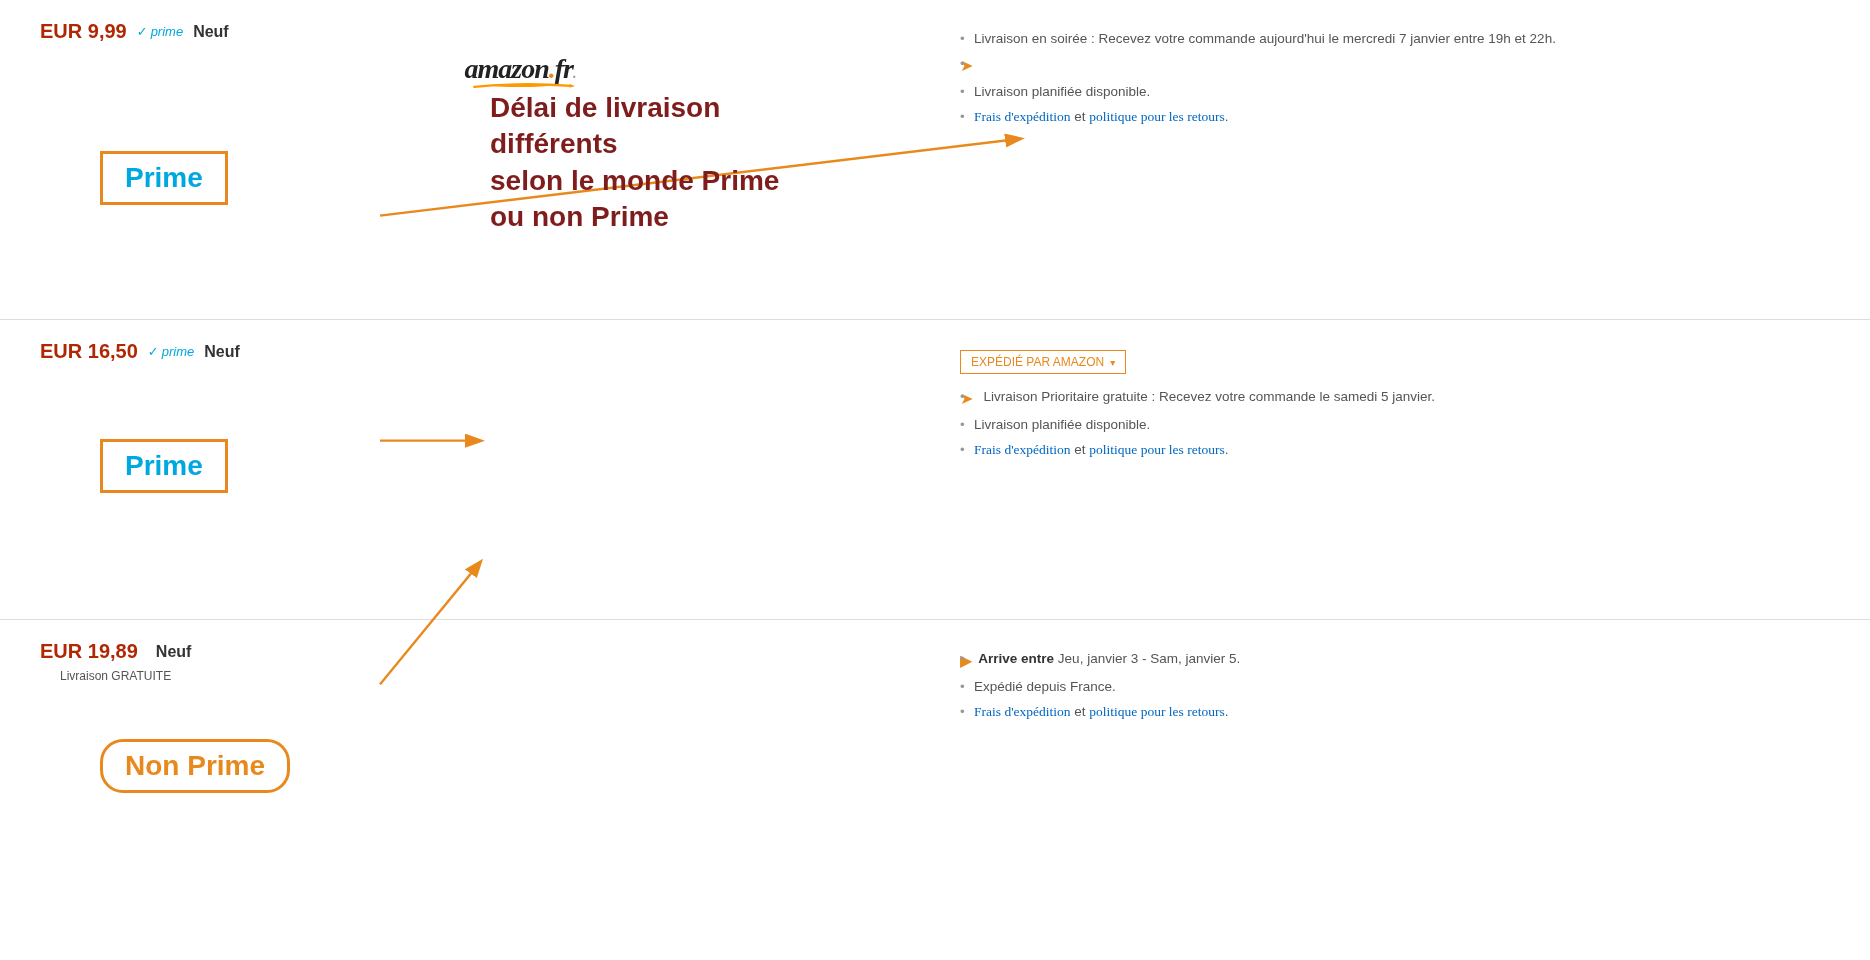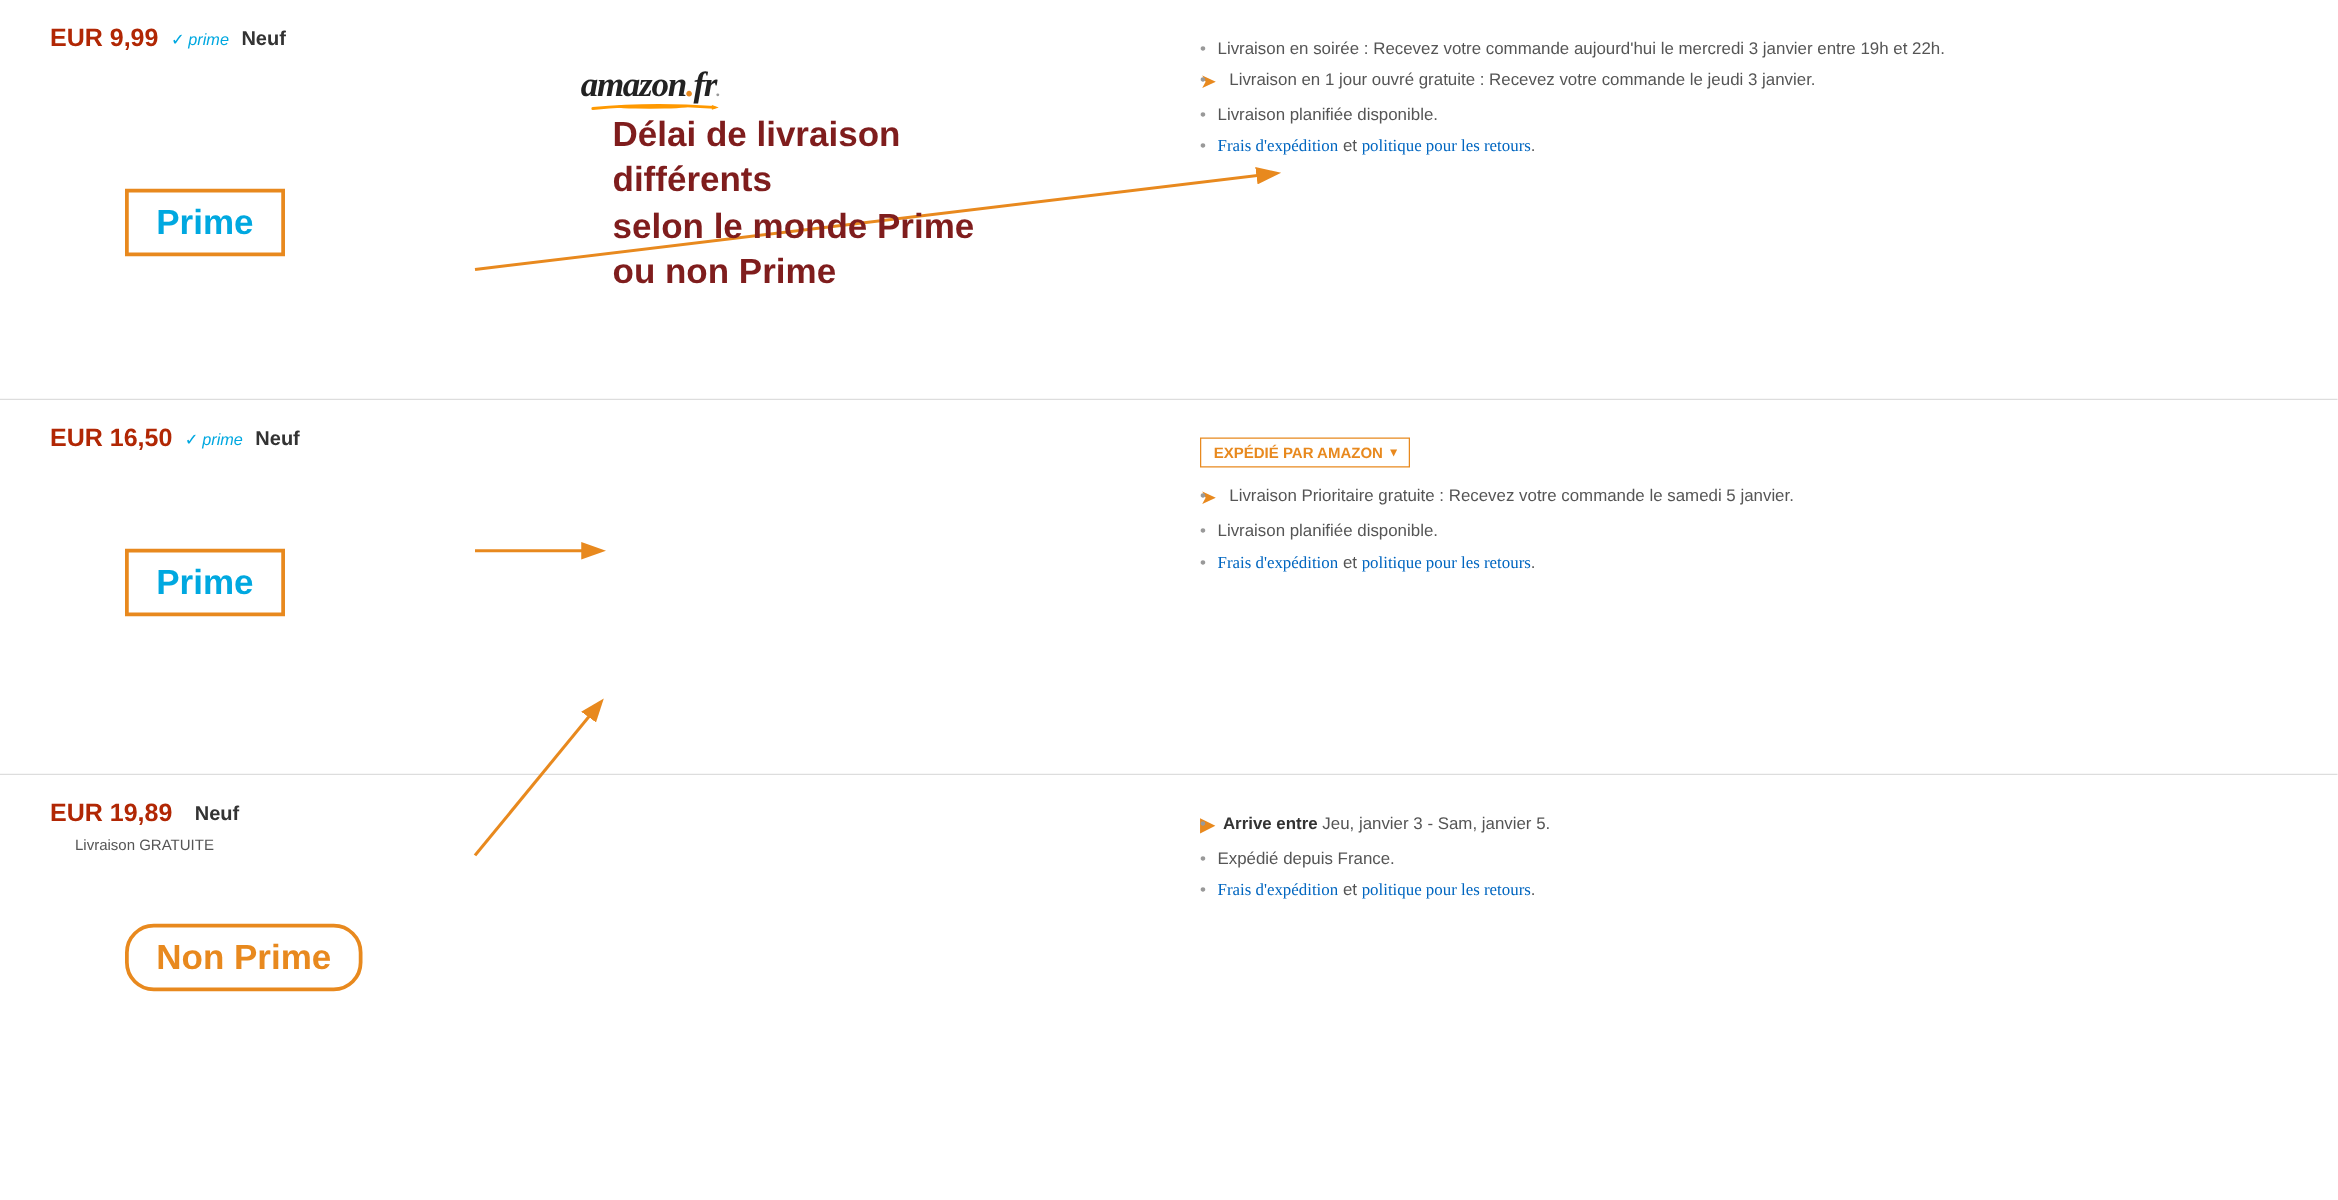--- a/index.html
+++ b/index.html
@@ -177,21 +177,21 @@
       line-height: 1.4;
     }
 
     
     .expedie-badge {
       display: inline-flex;
       align-items: center;
       border: 1px solid #E8891E;
       color: #E8891E;
       font-size: 12px;
-      font-weight: bold;
+      font-weight: normal;
       padding: 4px 10px;
       gap: 6px;
       margin-bottom: 14px;
       cursor: pointer;
     }
 
     .expedie-badge .chevron {
       font-size: 10px;
     }
 
@@ -267,25 +267,24 @@
           </span>
         </div>
 
         <div style="margin-top:50px; margin-left:60px;">
           <span class="label-box label-prime">Prime</span>
         </div>
       </div>
 
       <div class="right-col" style="padding-top:10px;">
         <ul class="delivery-info">
-          <li>Livraison en soirée : Recevez votre commande aujourd'hui le mercredi 3 janvier entre 19h et 22h.</li>
+          <li>Livraison en soirée : Recevez votre commande aujourd'hui le mercredi 7 janvier entre 19h et 22h.</li>
           <li style="padding-left:0; list-style:none;">
             <div class="highlighted-line">
               <span class="orange-arrow">➤</span>
-              <span>Livraison en 1 jour ouvré gratuite : Recevez votre commande le jeudi 3 janvier.</span>
             </div>
           </li>
           <li>Livraison planifiée disponible.</li>
           <li>
             <a class="link-text">Frais d'expédition</a>
             <span> et </span>
             <a class="link-text">politique pour les retours</a>.
           </li>
         </ul>
       </div>

